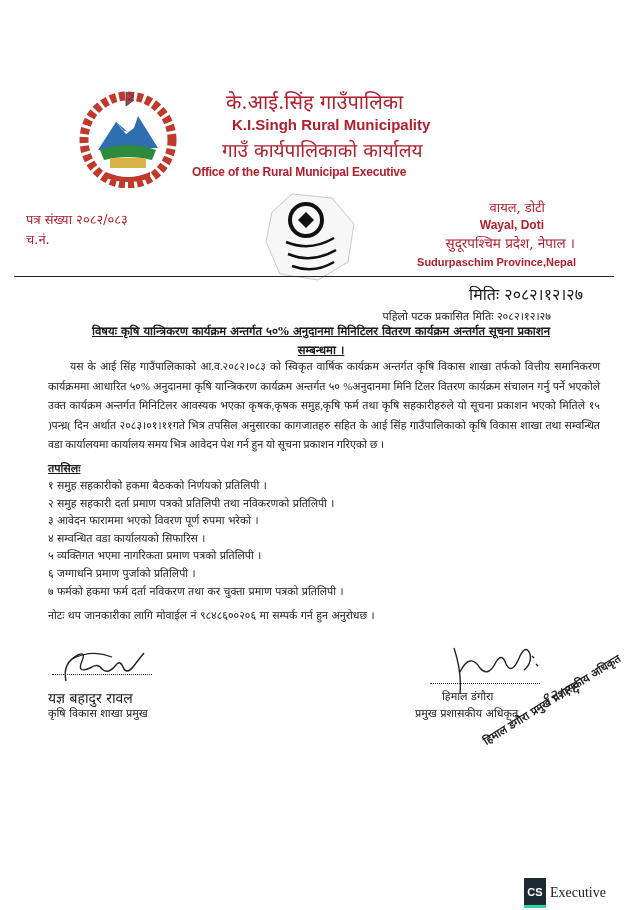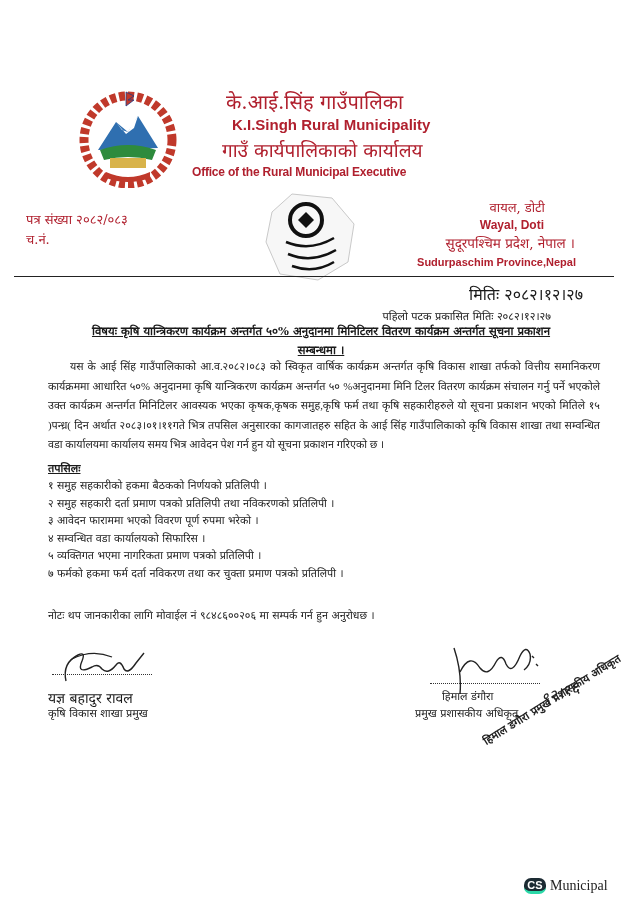--- a/index.html
+++ b/index.html
@@ -38,21 +38,21 @@
   .sig-left { left: 52px; top: 645px; width: 120px; height: 42px; }
   .dots-left { left: 52px; top: 674px; width: 100px; border-top: 1.5px dotted #333; }
   .name-left { left: 48px; top: 688px; font-size: 14px; }
   .title-left { left: 48px; top: 705px; font-size: 11px; }
   .sig-right { left: 440px; top: 642px; width: 130px; height: 60px; }
   .dots-right { left: 430px; top: 683px; width: 110px; border-top: 1.5px dotted #333; }
   .name-right { left: 442px; top: 688px; font-size: 11px; }
   .title-right { left: 415px; top: 705px; font-size: 11px; }
   .seal-right { left: 470px; top: 680px; width: 120px; height: 80px; }
   .cs-badge { left: 524px; top: 878px; display: flex; align-items: center; gap: 4px; }
-  .cs-logo { width: 22px; height: 16px; background: #1c2b33; border-radius: 7px; color: #fff; font-family: "Liberation Sans", sans-serif; font-weight: bold; font-size: 11px; display: flex; align-items: center; justify-content: center; border-bottom: 3px solid #2bd8a8; box-sizing: border-box; }
+  .cs-logo { width: 22px; height: 30px; background: #1c2b33; border-radius: 0; color: #fff; font-family: "Liberation Sans", sans-serif; font-weight: bold; font-size: 11px; display: flex; align-items: center; justify-content: center; border-bottom: 3px solid #2bd8a8; box-sizing: border-box; }
   .cs-text { font-family: "Liberation Serif", serif; font-size: 14px; color: #222; }
 </style>
 </head>
 <body>
 
 <svg class="abs emblem" viewBox="0 0 104 100">
   <circle cx="52" cy="52" r="44" fill="none" stroke="#c0392b" stroke-width="9" stroke-dasharray="6 3"></circle>
   <path d="M22 62 L40 34 L52 44 L62 28 L82 60 Z" fill="#2f6fb0"></path>
   <path d="M40 34 L46 42 L52 44 L56 36 L62 28 L58 40 L50 46 Z" fill="#ffffff"></path>
   <path d="M24 62 Q52 52 80 62 L76 72 Q52 66 28 72 Z" fill="#2e8b3d"></path>
@@ -97,20 +97,21 @@
   <p>यस के आई सिंह गाउँपालिकाको आ.व.२०८२।०८३ को स्विकृत वार्षिक कार्यक्रम अन्तर्गत कृषि विकास शाखा तर्फको वित्तीय समानिकरण कार्यक्रममा आधारित ५०% अनुदानमा कृषि यान्त्रिकरण कार्यक्रम अन्तर्गत ५० %अनुदानमा मिनि टिलर वितरण कार्यक्रम संचालन गर्नु पर्ने भएकोले उक्त कार्यक्रम अन्तर्गत मिनिटिलर आवस्यक भएका कृषक,कृषक समुह,कृषि फर्म तथा कृषि सहकारीहरुले यो सूचना प्रकाशन भएको मितिले १५ )पन्ध्र( दिन अर्थात २०८३।०१।११गते भित्र तपसिल अनुसारका कागजातहरु सहित के आई सिंह गाउँपालिकाको कृषि विकास शाखा तथा सम्वन्धित वडा कार्यालयमा कार्यालय समय भित्र आवेदन पेश गर्न हुन यो सूचना प्रकाशन गरिएको छ ।</p>
 </div>
 
 <div class="abs tapasil">तपसिलः</div>
 <ul class="abs list">
   <li>१ समुह सहकारीको हकमा बैठकको निर्णयको प्रतिलिपी ।</li>
   <li>२ समुह सहकारी दर्ता प्रमाण पत्रको प्रतिलिपी तथा नविकरणको प्रतिलिपी ।</li>
   <li>३ आवेदन फाराममा भएको विवरण पूर्ण रुपमा भरेको ।</li>
   <li>४ सम्वन्धित वडा कार्यालयको सिफारिस ।</li>
   <li>५ व्यक्तिगत भएमा नागरिकता प्रमाण पत्रको प्रतिलिपी ।</li>
+  <li>६ जग्गाधनि प्रमाण पुर्जाको प्रतिलिपी ।</li>
   <li>७ फर्मको हकमा फर्म दर्ता नविकरण तथा कर चुक्ता प्रमाण पत्रको प्रतिलिपी ।</li>
 </ul>
 
 <div class="abs closing">
   <p>नोटः थप जानकारीका लागि मोवाईल नं ९८४८६००२०६ मा सम्पर्क गर्न हुन अनुरोधछ ।</p>
 </div>
 
 <svg class="abs sig-left" viewBox="0 0 120 42">
   <path d="M14 36 Q10 18 26 10 Q34 6 30 16 Q24 30 40 22 Q46 18 50 24 Q56 30 64 20 Q68 14 72 24 Q76 30 84 18 L92 8" fill="none" stroke="#222" stroke-width="1.4"></path>
   <path d="M20 14 Q40 4 60 12" fill="none" stroke="#222" stroke-width="1.2"></path>
@@ -127,14 +128,14 @@
 <div class="abs name-right">हिमाल डंगौरा</div>
 <div class="abs title-right">प्रमुख प्रशासकीय अधिकृत</div>
 
 <div class="abs seal-right" style="transform: rotate(-32deg); transform-origin: left top; left: 480px; top: 735px; font-size: 11px; font-weight: bold; color: #222; white-space: nowrap;">
   <span>हिमाल डंगौरा प्रमुख प्रशासकीय अधिकृत</span>
 </div>
 <div class="abs" style="left: 540px; top: 682px; font-size: 16px; font-style: italic; transform: rotate(-20deg); color: #222;">९२।१६</div>
 
 <div class="abs cs-badge">
   <div class="cs-logo">CS</div>
-  <span class="cs-text">Municipal</span>
+  <span class="cs-text">Executive</span>
 </div>
 
 </body></html>

